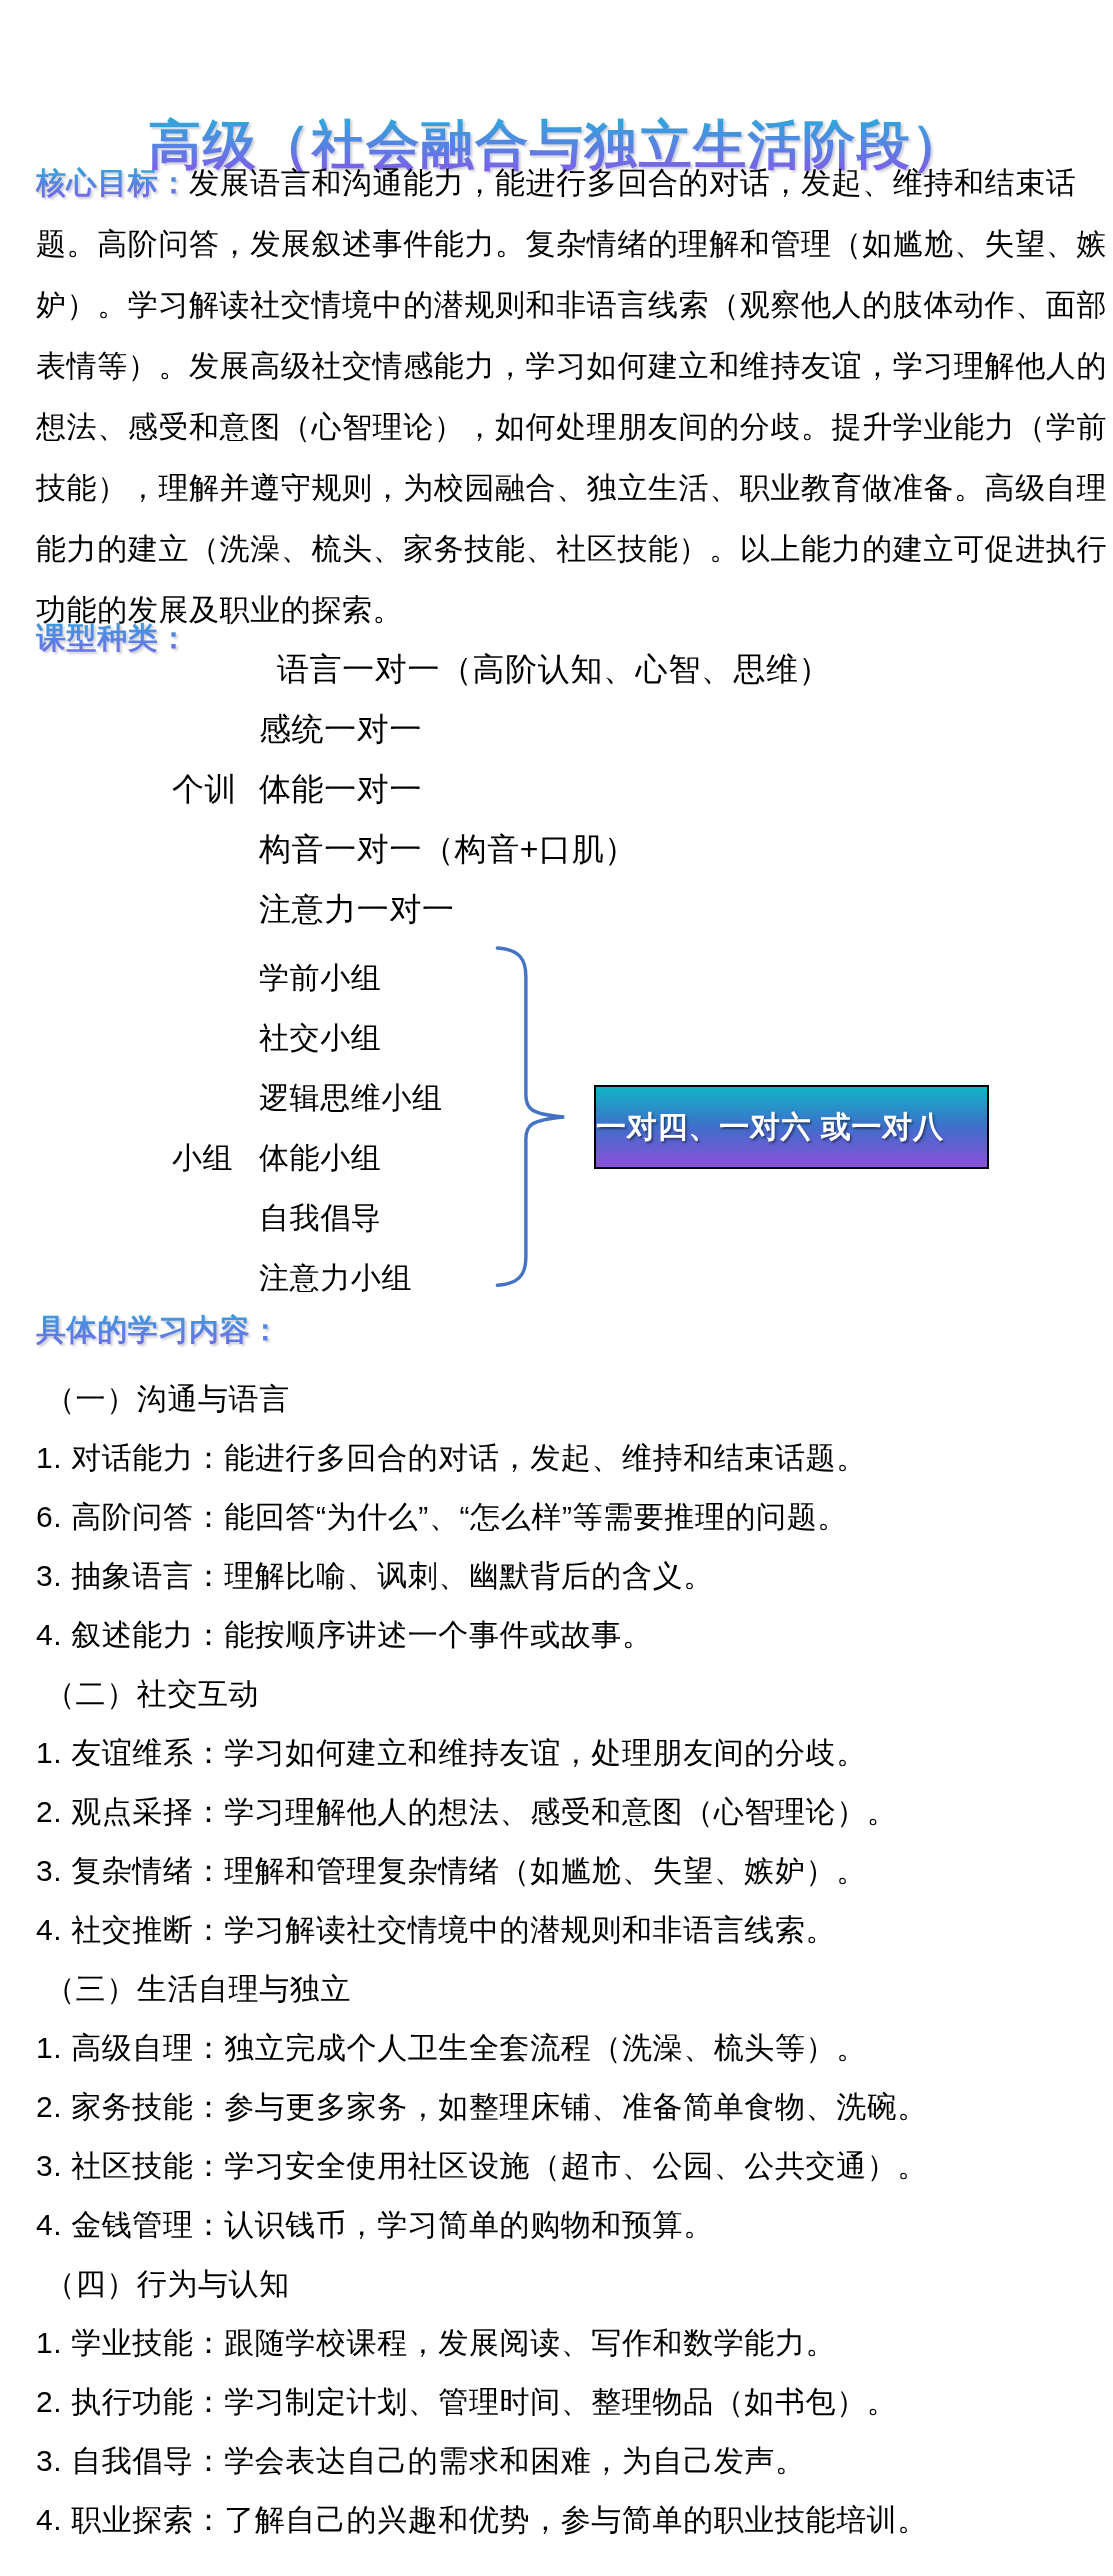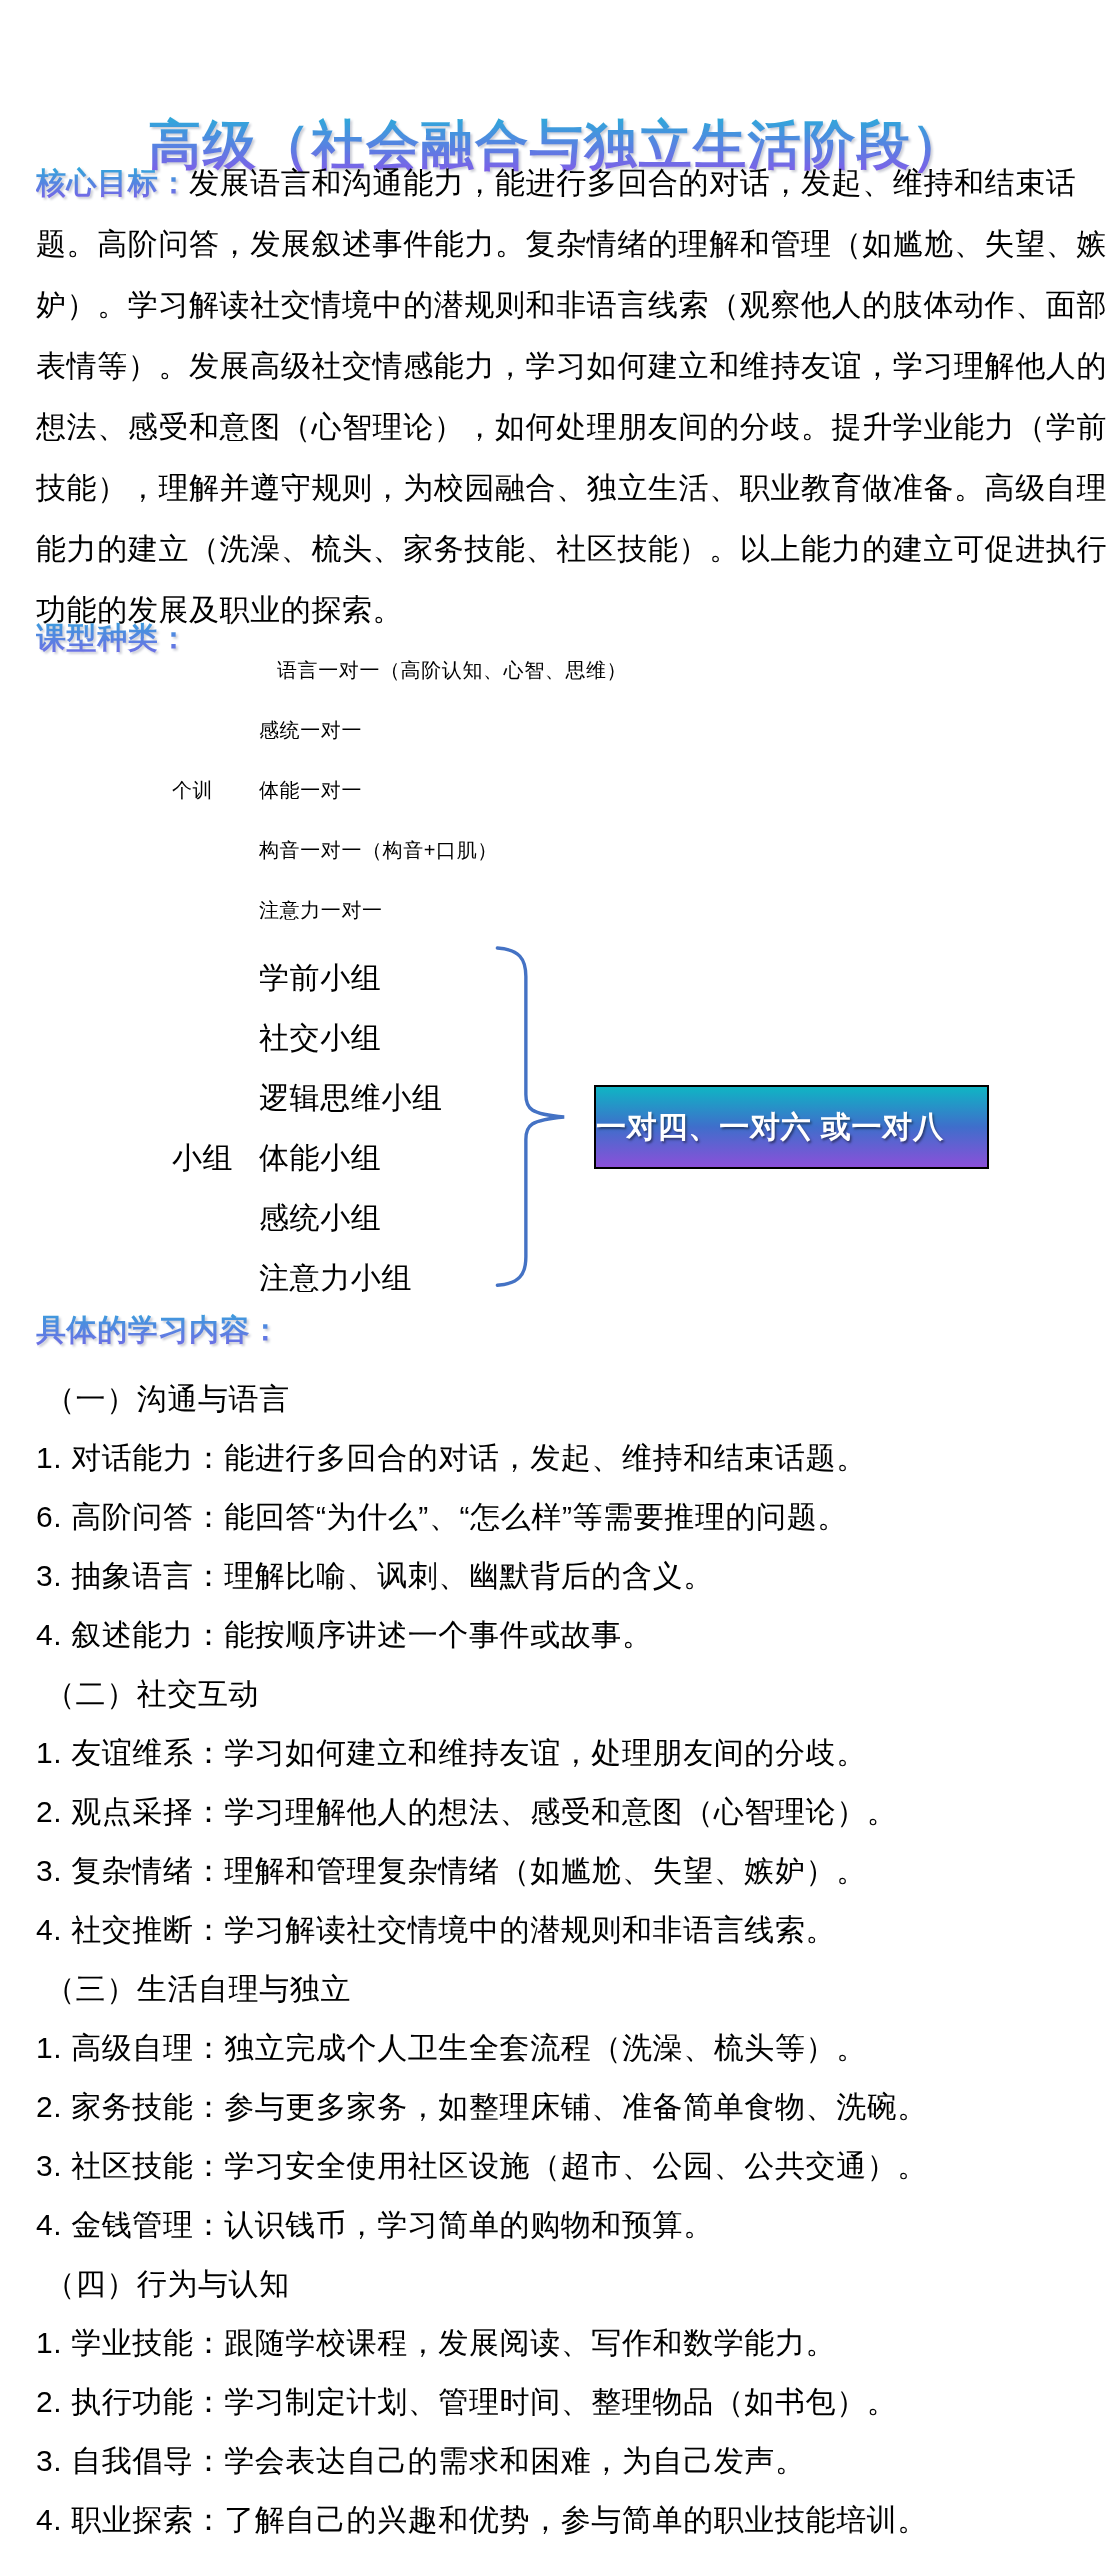--- a/index.html
+++ b/index.html
@@ -19,21 +19,21 @@
   }
   .para{position:absolute;left:36px;top:153px;width:1052px;font-size:30px;letter-spacing:0.6px;}
   .pline{height:61px;display:flex;align-items:center;white-space:pre;}
   .glabel{font-weight:700;}
   .kxzl-label,.content-label{
     position:absolute;left:36px;height:60px;display:flex;align-items:center;
     font-size:30px;font-weight:700;letter-spacing:0.6px;white-space:pre;
   }
   .kxzl-label{top:608px;}
   .content-label{top:1300px;}
-  .tree-a{position:absolute;left:0;top:640px;width:100%;font-size:20px;letter-spacing:0.6px;}
+  .tree-a{position:absolute;left:0;top:640px;width:100%;font-size:32px;letter-spacing:0.6px;}
   .tree-b{position:absolute;left:0;top:948px;width:100%;font-size:30px;letter-spacing:0.6px;}
   .trow{position:relative;height:60px;}
   .trow .side{position:absolute;left:172px;top:0;height:60px;display:flex;align-items:center;white-space:pre;font-family:Liberation Mono, monospace;}
   .trow .item{position:absolute;left:259px;top:0;height:60px;display:flex;align-items:center;white-space:pre;}
   .tree-a .trow:first-child .item{left:277px;}
   .brace{position:absolute;left:492px;top:945px;width:79px;height:344px;}
   .ratio-box{
     position:absolute;left:594px;top:1085px;width:391px;height:80px;
     border:2.3px solid var(--box-border,#000);
     background:linear-gradient(180deg,var(--box-top,#0fb5c4) 0%,var(--box-mid,#3f6ecb) 50%,var(--box-bottom,#8b50d9) 100%);
@@ -93,21 +93,21 @@
         <span class="item">社交小组</span>
       </div>
       <div class="trow">
         <span class="item">逻辑思维小组</span>
       </div>
       <div class="trow">
         <span class="side">小组</span>
         <span class="item">体能小组</span>
       </div>
       <div class="trow">
-        <span class="item">感统小组</span>
+        <span class="item">自我倡导</span>
       </div>
       <div class="trow">
         <span class="item">注意力小组</span>
       </div>
     </div>
 
   <svg class="brace" viewBox="0 0 105 458" xmlns="http://www.w3.org/2000/svg">
     <path d="M7 4 C36 6 45 18 45 42 L45 199 C45 218 51 225 96 229 C51 233 45 240 45 259 L45 415 C45 439 36 451 7 453" fill="none" stroke="var(--brace,#4472c4)" stroke-width="4.5" stroke-linecap="round"></path>
   </svg>
 

